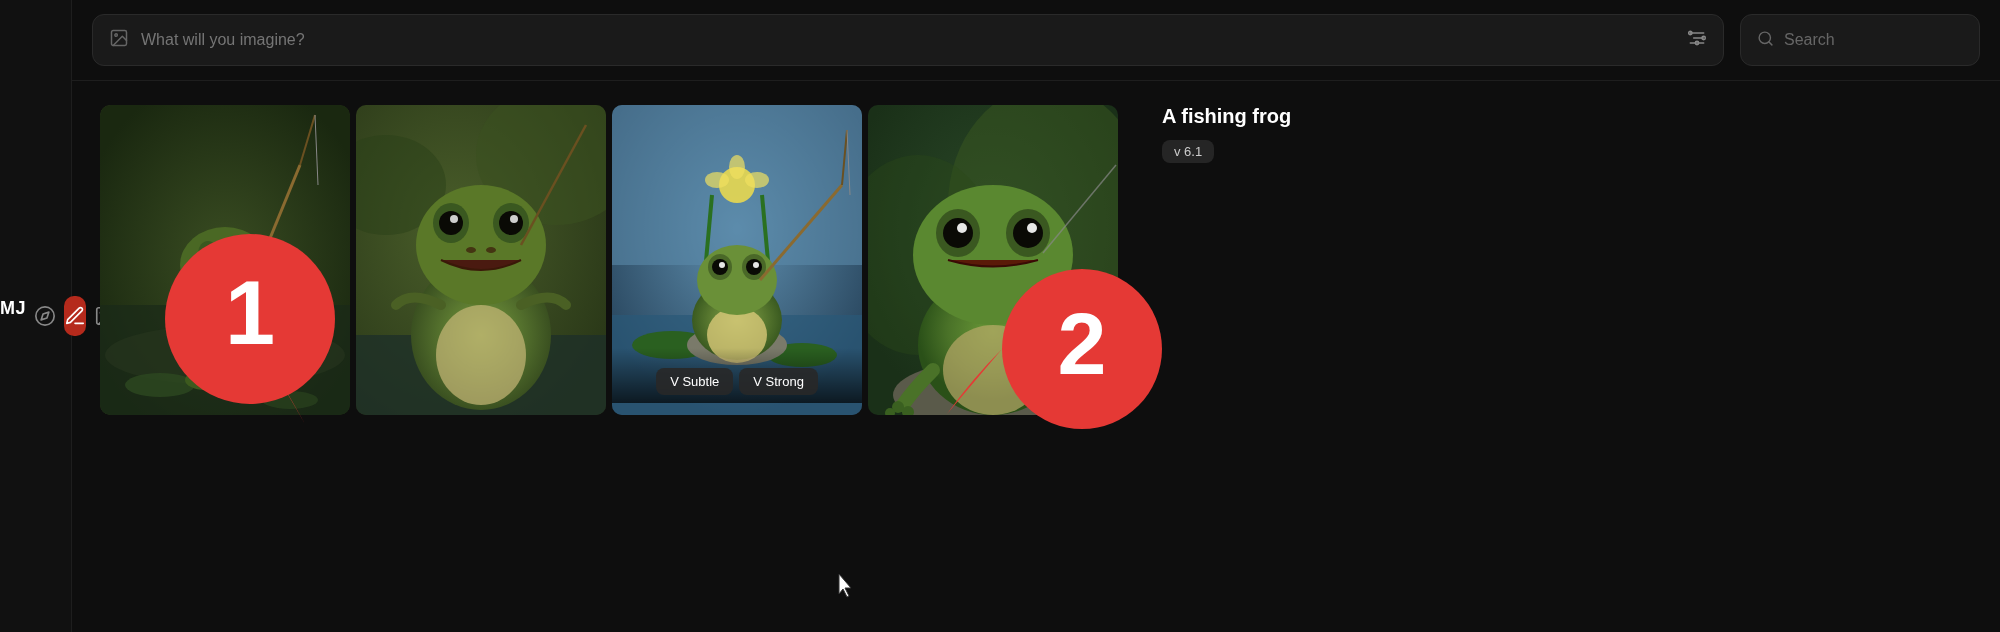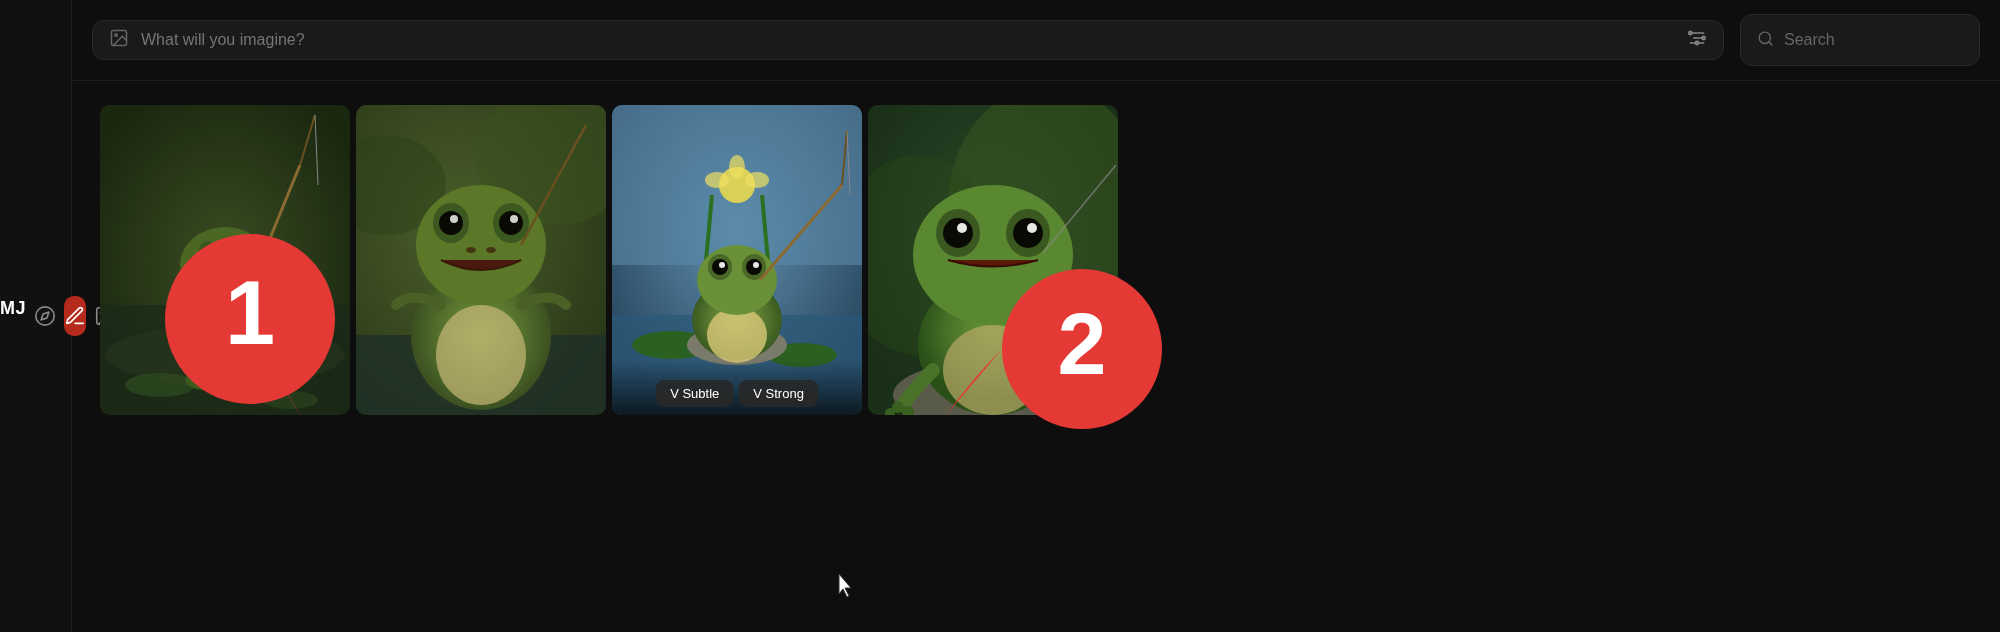--- a/index.html
+++ b/index.html
@@ -74,21 +74,21 @@
 
     .prompt-input-wrapper {
       flex: 1;
       background: #1a1a1a;
       border: 1px solid #2a2a2a;
       border-radius: 12px;
       display: flex;
       align-items: center;
       padding: 0 16px;
       gap: 12px;
-      height: 40px;
+      height: 52px;
     }
 
     .prompt-input-icon {
       color: #666;
       font-size: 18px;
       flex-shrink: 0;
     }
 
     .prompt-input {
       flex: 1;
@@ -168,21 +168,21 @@
       display: block;
     }
 
     .frog1 {
       background: linear-gradient(135deg, #2d3a1e 0%, #4a5e2a 20%, #1e2d14 40%, #3a4d22 60%, #2a3818 80%, #1a2810 100%);
     }
 
     
     .image-overlay-buttons {
       position: absolute;
-      bottom: 0;
+      bottom: 12px;
       left: 0;
       right: 0;
       display: flex;
       gap: 0;
       background: linear-gradient(transparent, rgba(0,0,0,0.7));
       padding: 20px 8px 8px;
       justify-content: center;
       gap: 6px;
     }
 
@@ -536,20 +536,24 @@
               <path d="M185 265 Q205 285 215 300" stroke="#4a7228" stroke-width="14" fill="none" stroke-linecap="round"></path>
 
               <circle cx="30" cy="302" r="6" fill="#3a6020"></circle>
               <circle cx="40" cy="307" r="6" fill="#3a6020"></circle>
               <circle cx="22" cy="308" r="5" fill="#3a6020"></circle>
             </svg>
           </div>
         </div>
       </div>
 
+      <div class="right-panel">
+        <div class="panel-title">A fishing frog</div>
+        <span class="version-badge">v 6.1</span>
+      </div>
     </div>
 
     <div class="cursor-overlay">
       <svg width="24" height="28" viewBox="0 0 24 28" fill="none" xmlns="http://www.w3.org/2000/svg">
         <path d="M5 2 L5 22 L9 17 L13 25 L15 24 L11 16 L17 16 Z" fill="white" stroke="#333" stroke-width="1"></path>
       </svg>
     </div>
 
     <div class="annotation annotation-1" style="top:148px; left:88px;">
       <svg width="210" height="220" viewBox="0 0 210 220" xmlns="http://www.w3.org/2000/svg">

